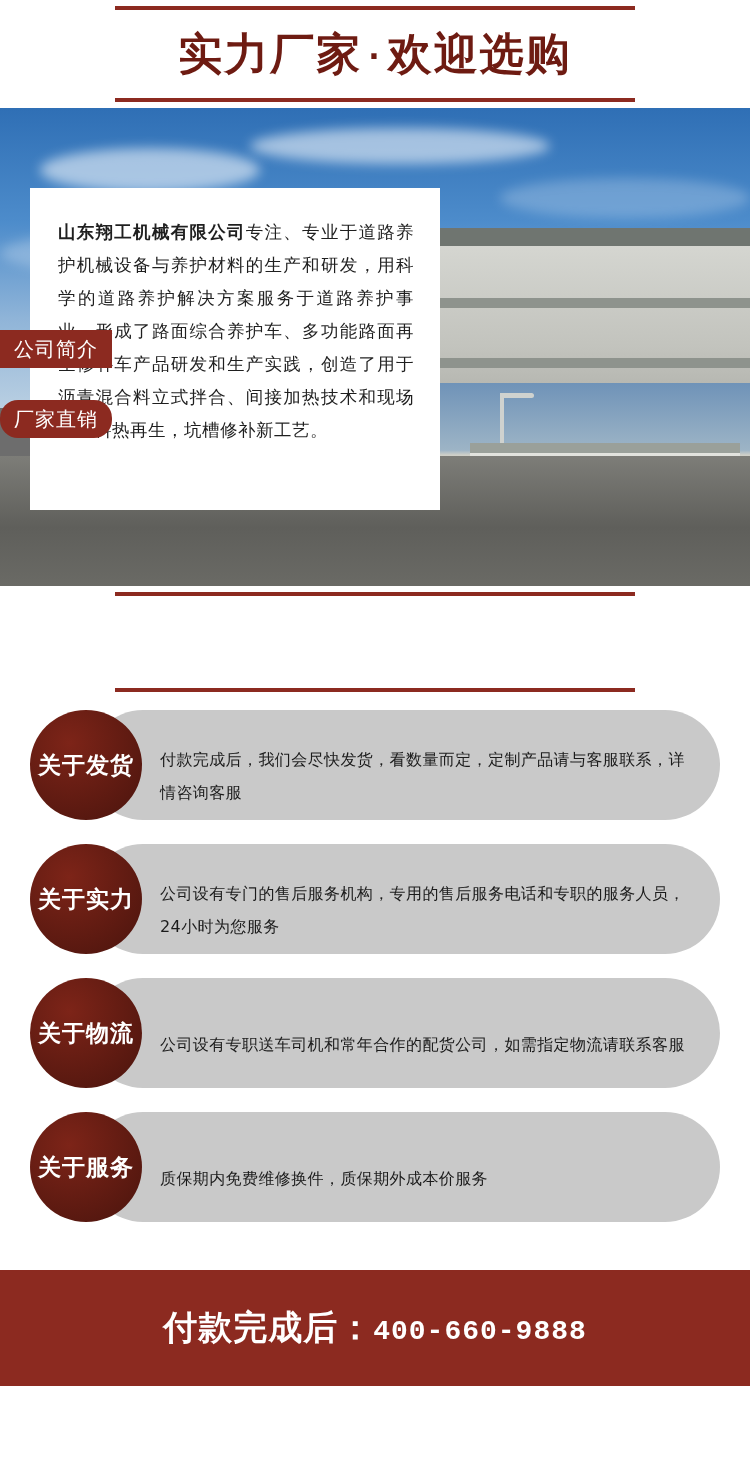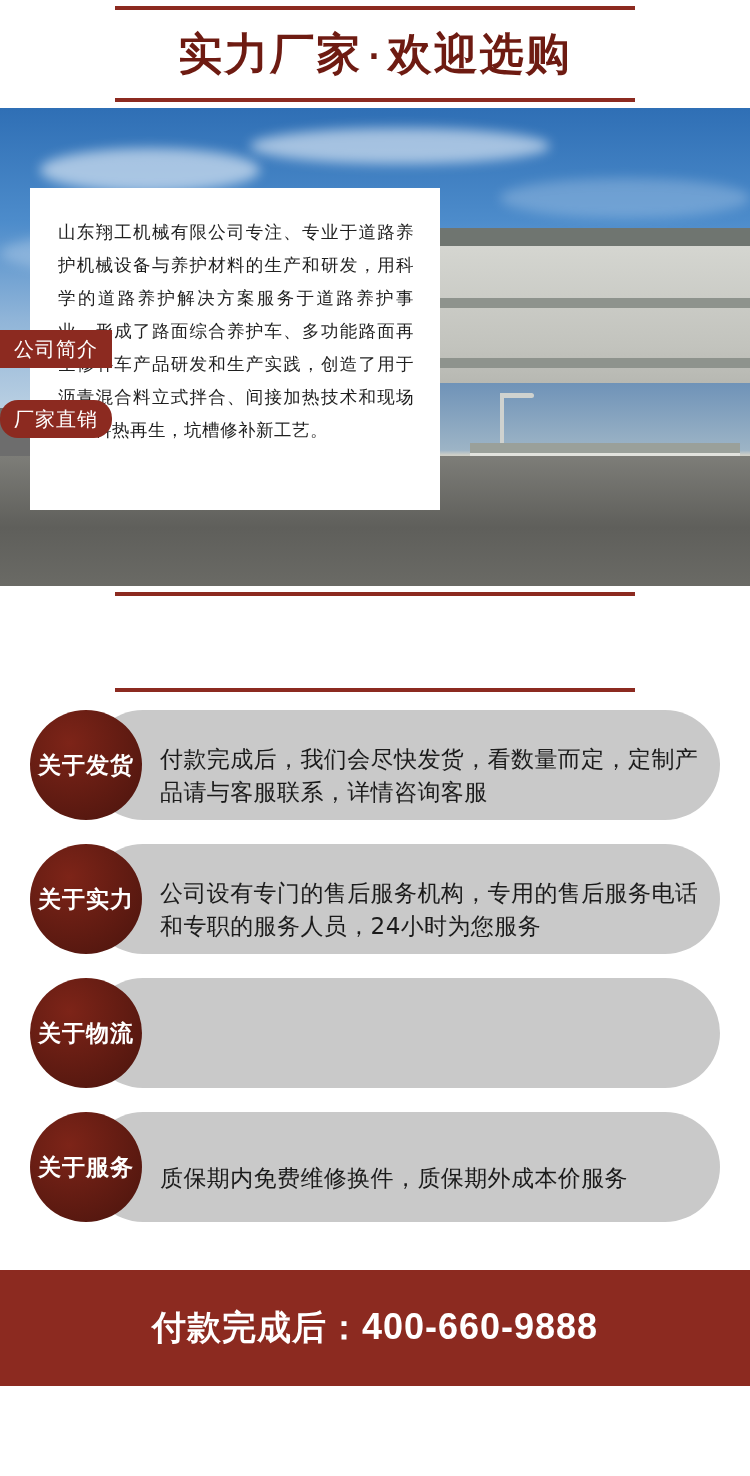--- a/index.html
+++ b/index.html
@@ -143,21 +143,21 @@
   .intro-card p {
     margin: 0;
     font-size: 17.5px;
     line-height: 33px;
     letter-spacing: 0.5px;
     color: #1f1f1f;
     text-align: justify;
     font-family: "DejaVu Sans", "Liberation Sans", sans-serif;
   }
   .intro-card p .co {
-    font-weight: normal;
+    font-weight: bold;
   }
   .tag {
     position: absolute;
     left: 0;
     width: 112px;
     height: 38px;
     background: #8c2a20;
     color: #fff;
     font-size: 20px;
     font-weight: normal;
@@ -204,21 +204,21 @@
     letter-spacing: 1px;
     z-index: 3;
     font-family: "DejaVu Sans", "Liberation Sans", sans-serif;
   }
   .srv-text {
     position: absolute;
     left: 130px; top: 0;
     width: 540px; height: 132px;
     display: flex;
     align-items: center;
-    font-size: 23px;
+    font-size: 16px;
     line-height: 33px;
     color: #1b1b1b;
     letter-spacing: 0.4px;
     font-family: "DejaVu Sans", "Liberation Sans", sans-serif;
   }
 
   
   .footer {
     width: 750px;
     height: 116px;
@@ -228,22 +228,22 @@
     justify-content: center;
   }
   .footer .line {
     color: #ffffff;
     font-size: 34px;
     font-weight: bold;
     letter-spacing: 1px;
     font-family: "DejaVu Sans", "Liberation Sans", sans-serif;
   }
   .footer .num {
-    font-family: Liberation Sans, sans-serif;
-    font-size: 36px;
+    font-family: Liberation Mono, monospace;
+    font-size: 28px;
     letter-spacing: 1px;
     margin-top: 16px;
   }
   .spacer-10 { height: 14px; }
 </style>
 </head>
 <body>
 
 <div class="page">
 
@@ -319,20 +319,21 @@
       </div>
       <div class="srv-text">公司设有专门的售后服务机构，专用的售后服务电话和专职的服务人员，24小时为您服务</div>
     </div>
 
     <div class="srv-row">
       <div class="srv-bg"></div>
       <div class="srv-badge">
         <span>关于</span>
         <span>物流</span>
       </div>
+      <div class="srv-text">公司设有专职送车司机和常年合作的配货公司，如需指定物流请联系客服</div>
     </div>
 
     <div class="srv-row">
       <div class="srv-bg"></div>
       <div class="srv-badge">
         <span>关于</span>
         <span>服务</span>
       </div>
       <div class="srv-text">质保期内免费维修换件，质保期外成本价服务</div>
     </div>

